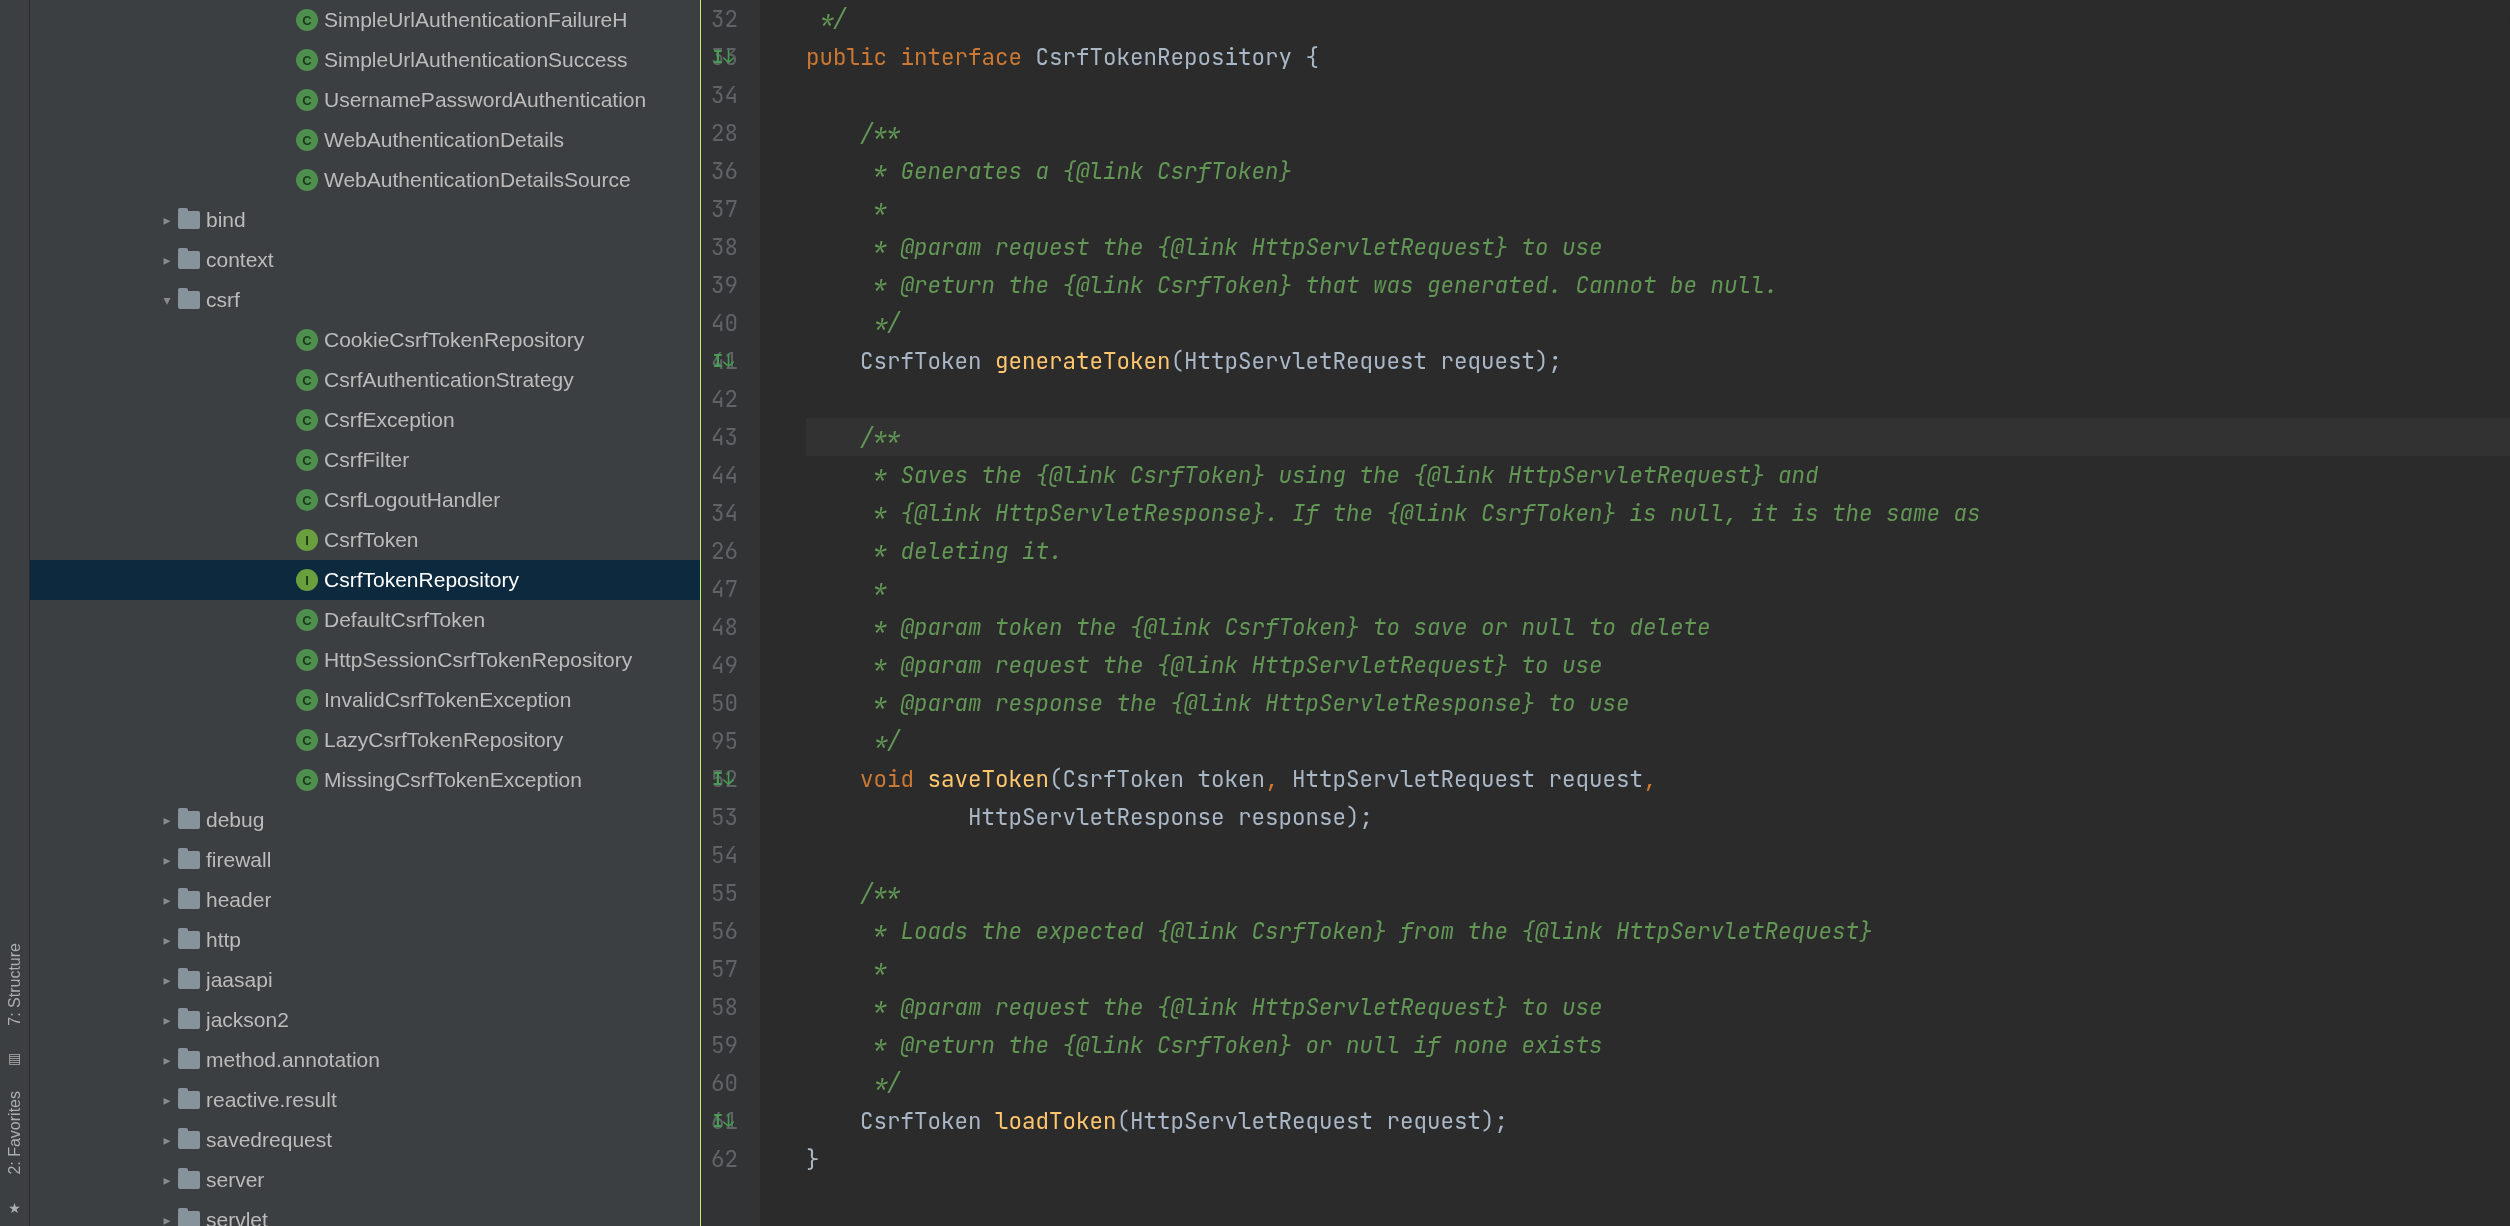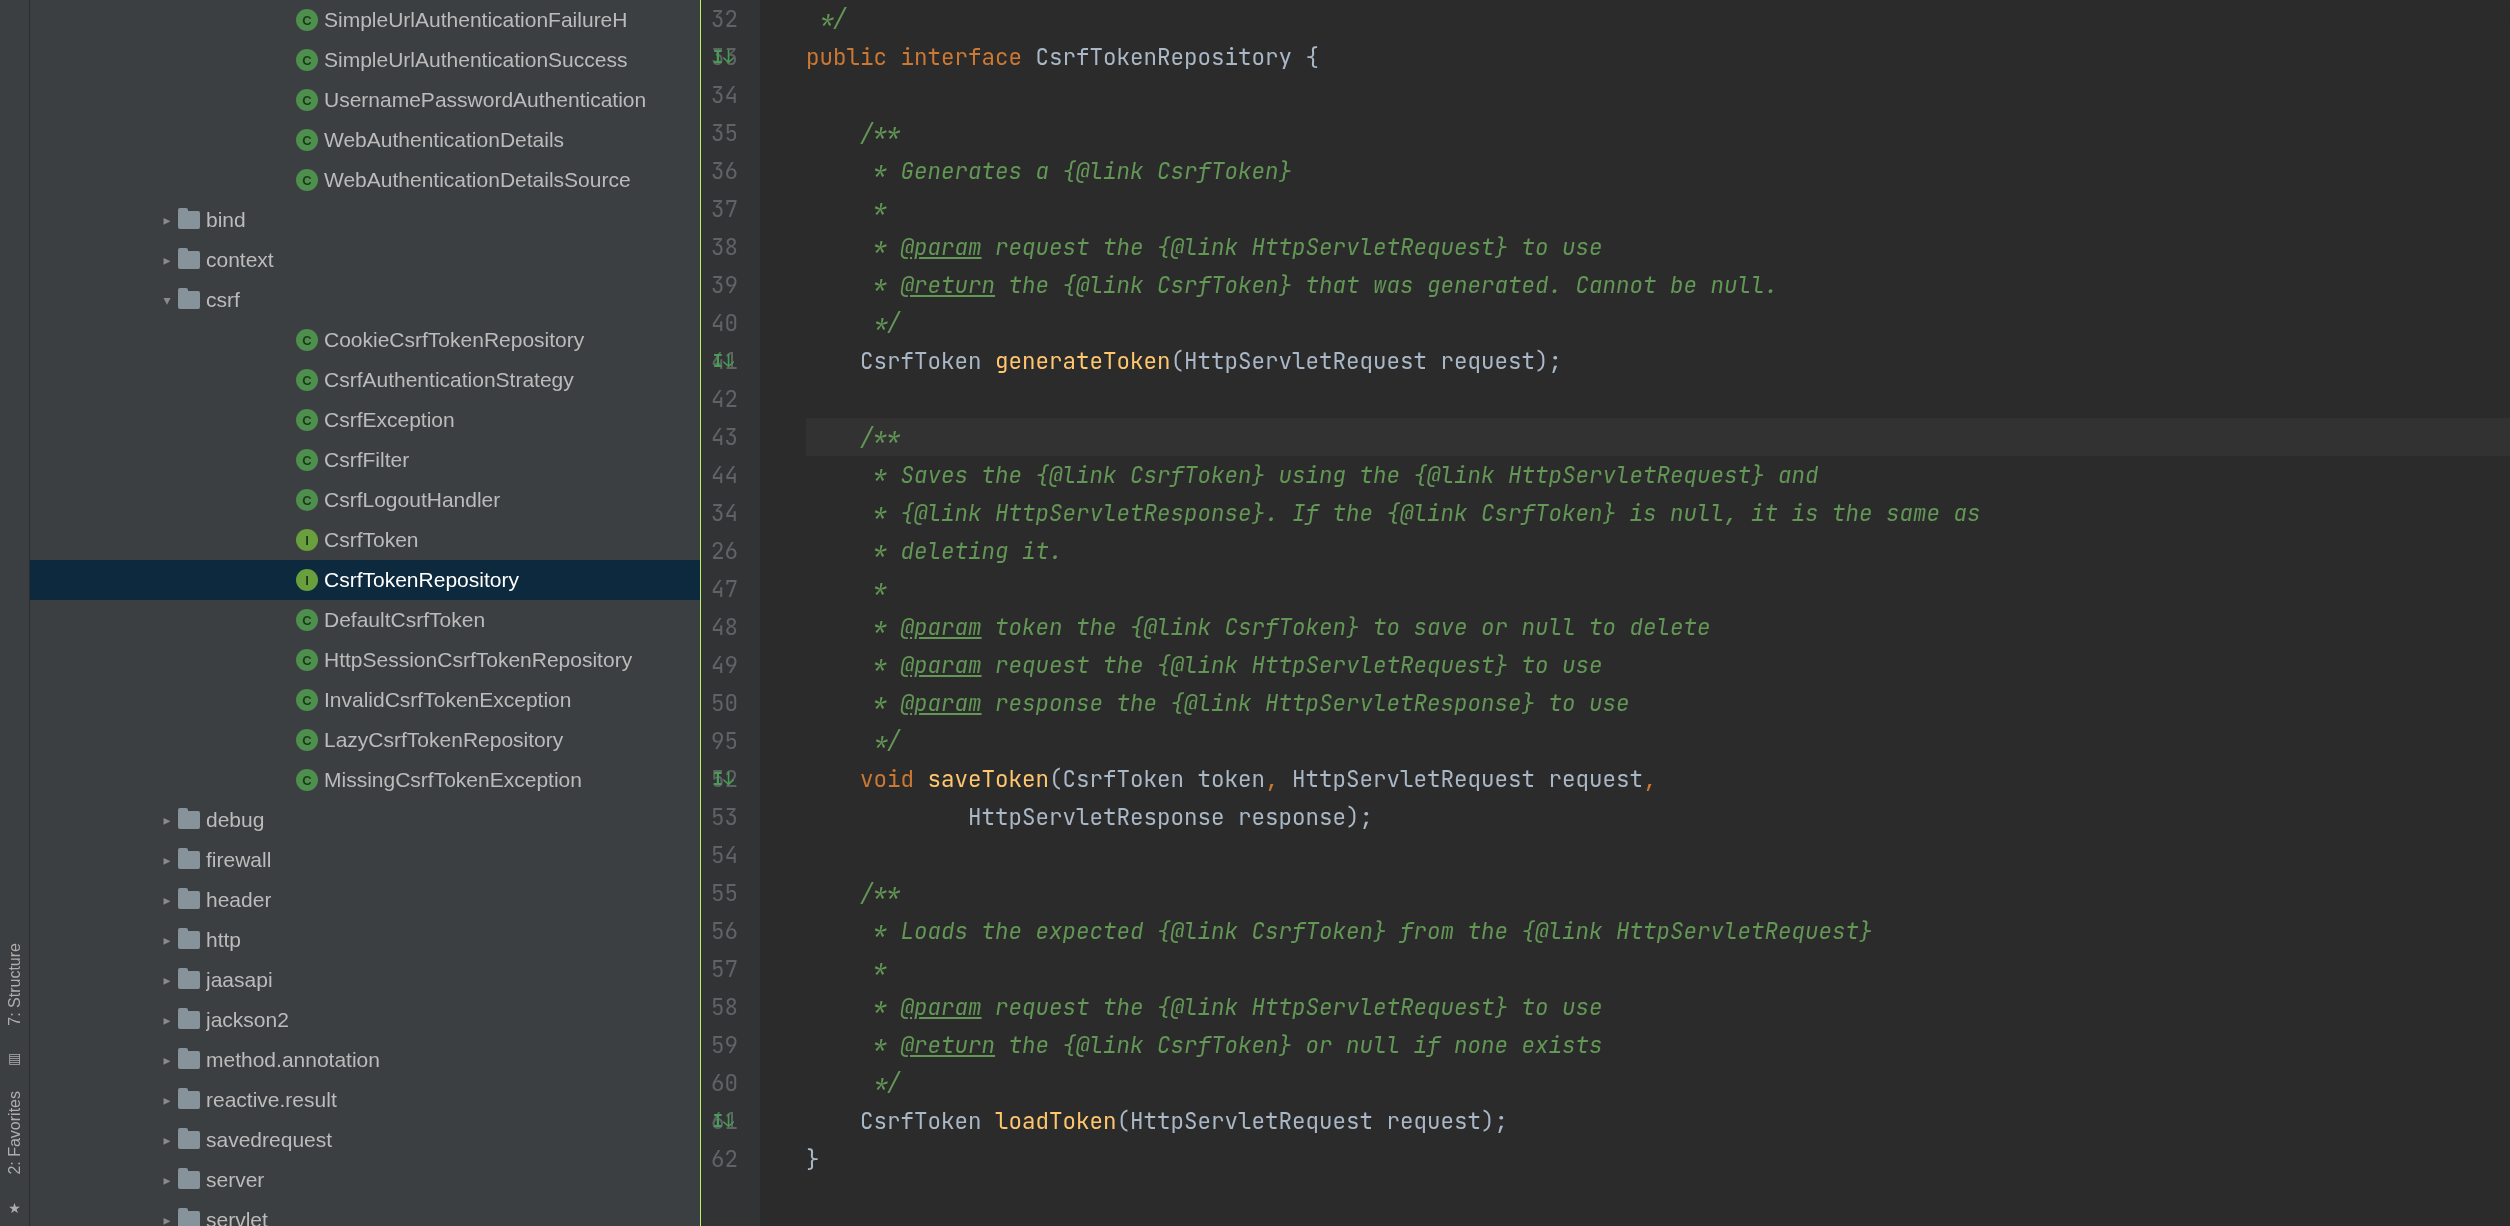--- a/index.html
+++ b/index.html
@@ -132,21 +132,21 @@
   line-height: 38px;
   white-space: pre;
   padding-left: 10px;
 }
 .code .row { height: 38px; }
 .code .row.hl { background: #323232; }
 .kw   { color: #cc7832; }
 .type { color: #a9b7c6; }
 .mname{ color: #ffc66d; }
 .cmt  { color: #629755; font-style: italic; }
-.tag  { color: #629755; font-style: italic; text-decoration: underline; }
+.tag  { color: #629755; font-style: italic; }
 .lnk  { color: #629755; font-style: italic; }
 .plain{ color: #a9b7c6; }
 .punct{ color: #a9b7c6; }
 </style>
 </head>
 <body>
 
 <div class="left-rail">
   <span class="rail-label">7: Structure</span>
   <span class="rail-icon">▤</span>
@@ -310,21 +310,21 @@
       <span class="icon folder"></span>
       <span class="tree-label">servlet</span>
     </div>
   </div>
 
 <div class="editor">
   <div class="gutter" id="gutter">
       <div class="ln">32</div>
       <div class="ln">33<span class="marker">I↓</span></div>
       <div class="ln">34</div>
-      <div class="ln">35</div>
+      <div class="ln">28</div>
       <div class="ln">36</div>
       <div class="ln">37</div>
       <div class="ln">38</div>
       <div class="ln">39</div>
       <div class="ln">40</div>
       <div class="ln">41<span class="marker">I↓</span></div>
       <div class="ln">42</div>
       <div class="ln">43</div>
       <div class="ln">44</div>
       <div class="ln">34</div>

